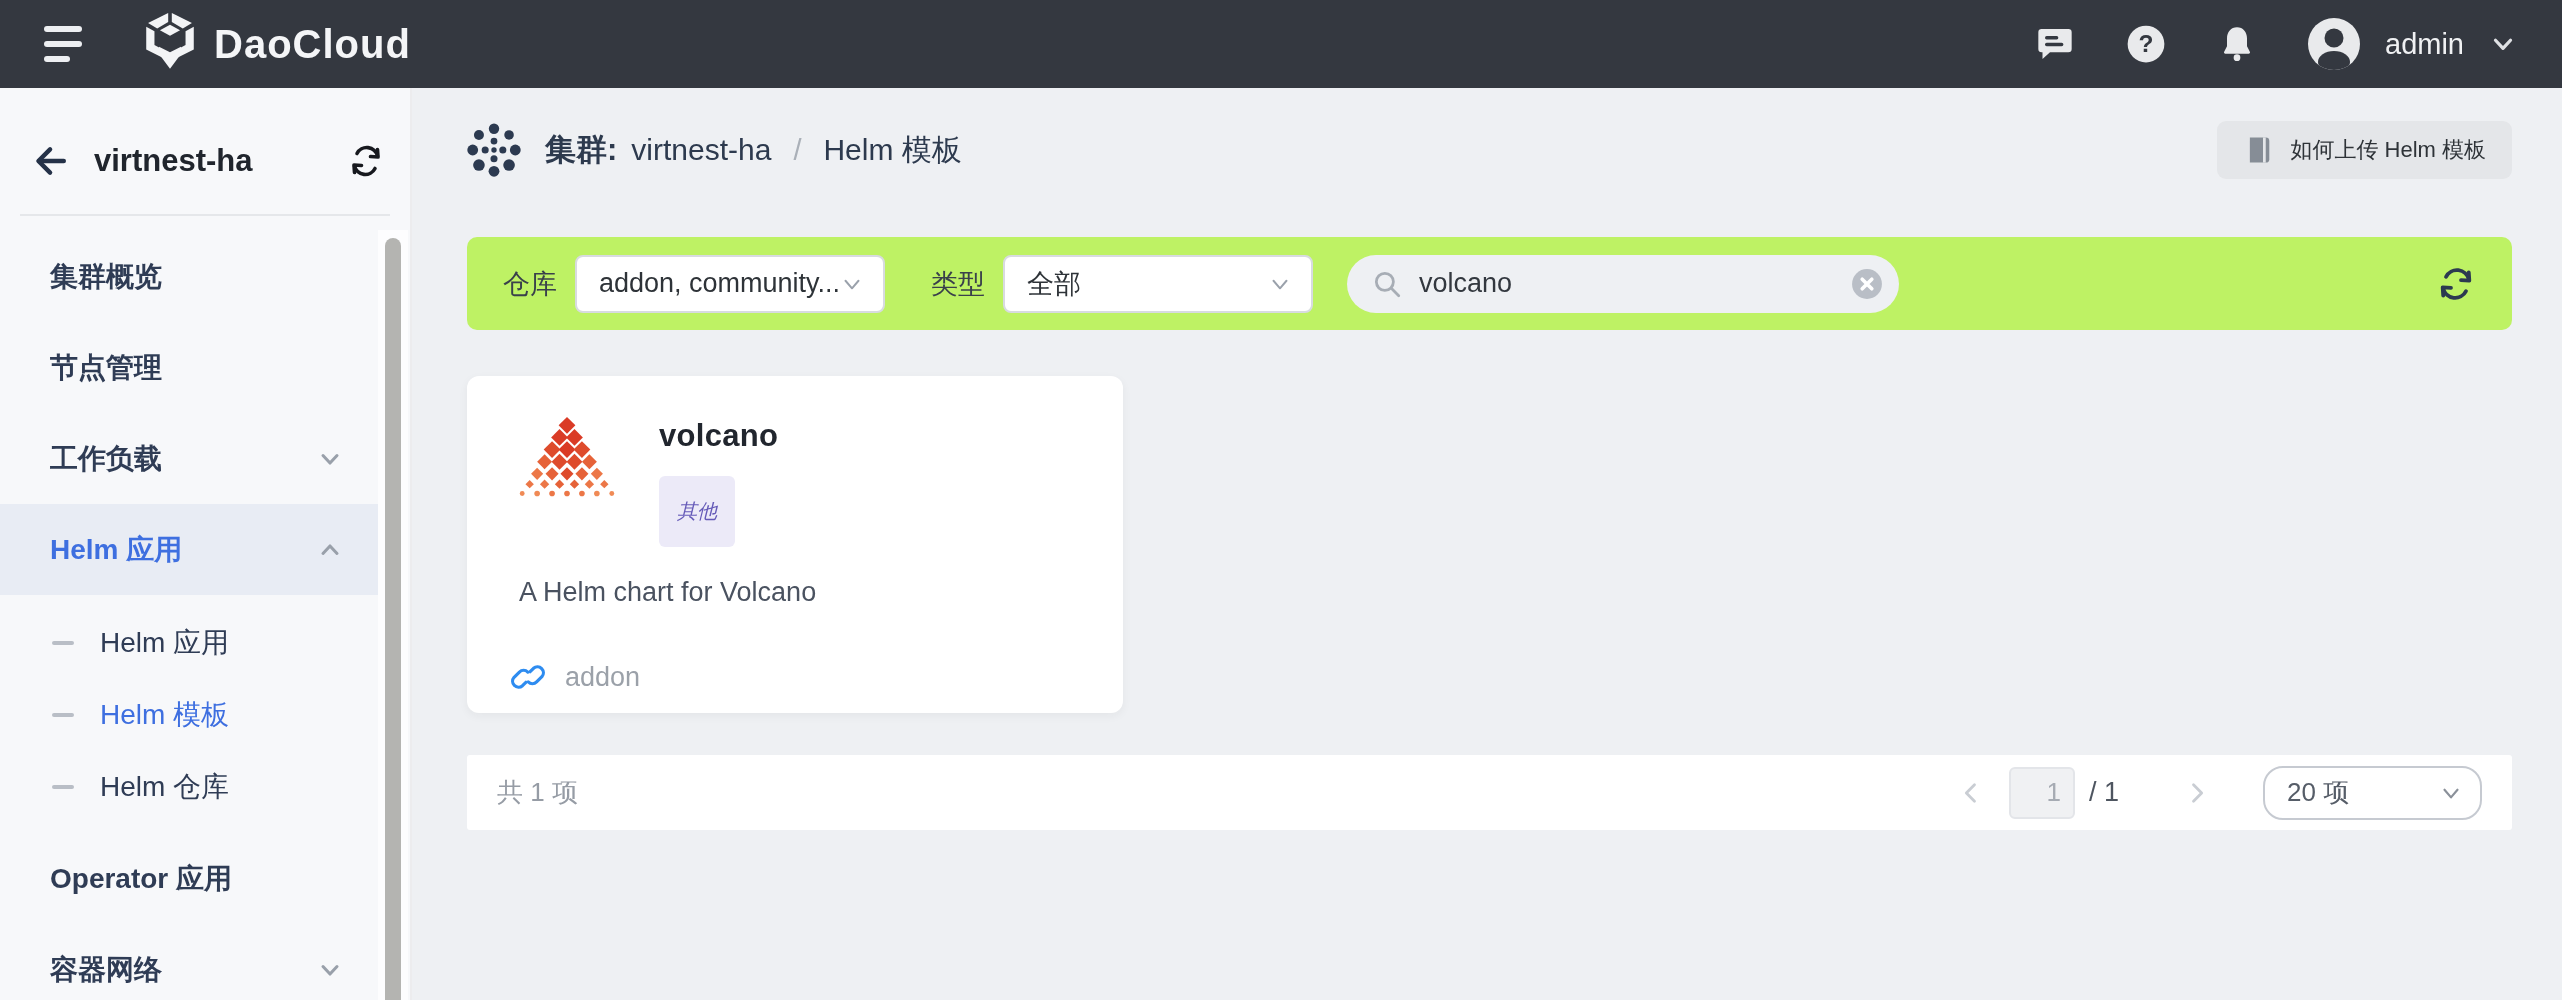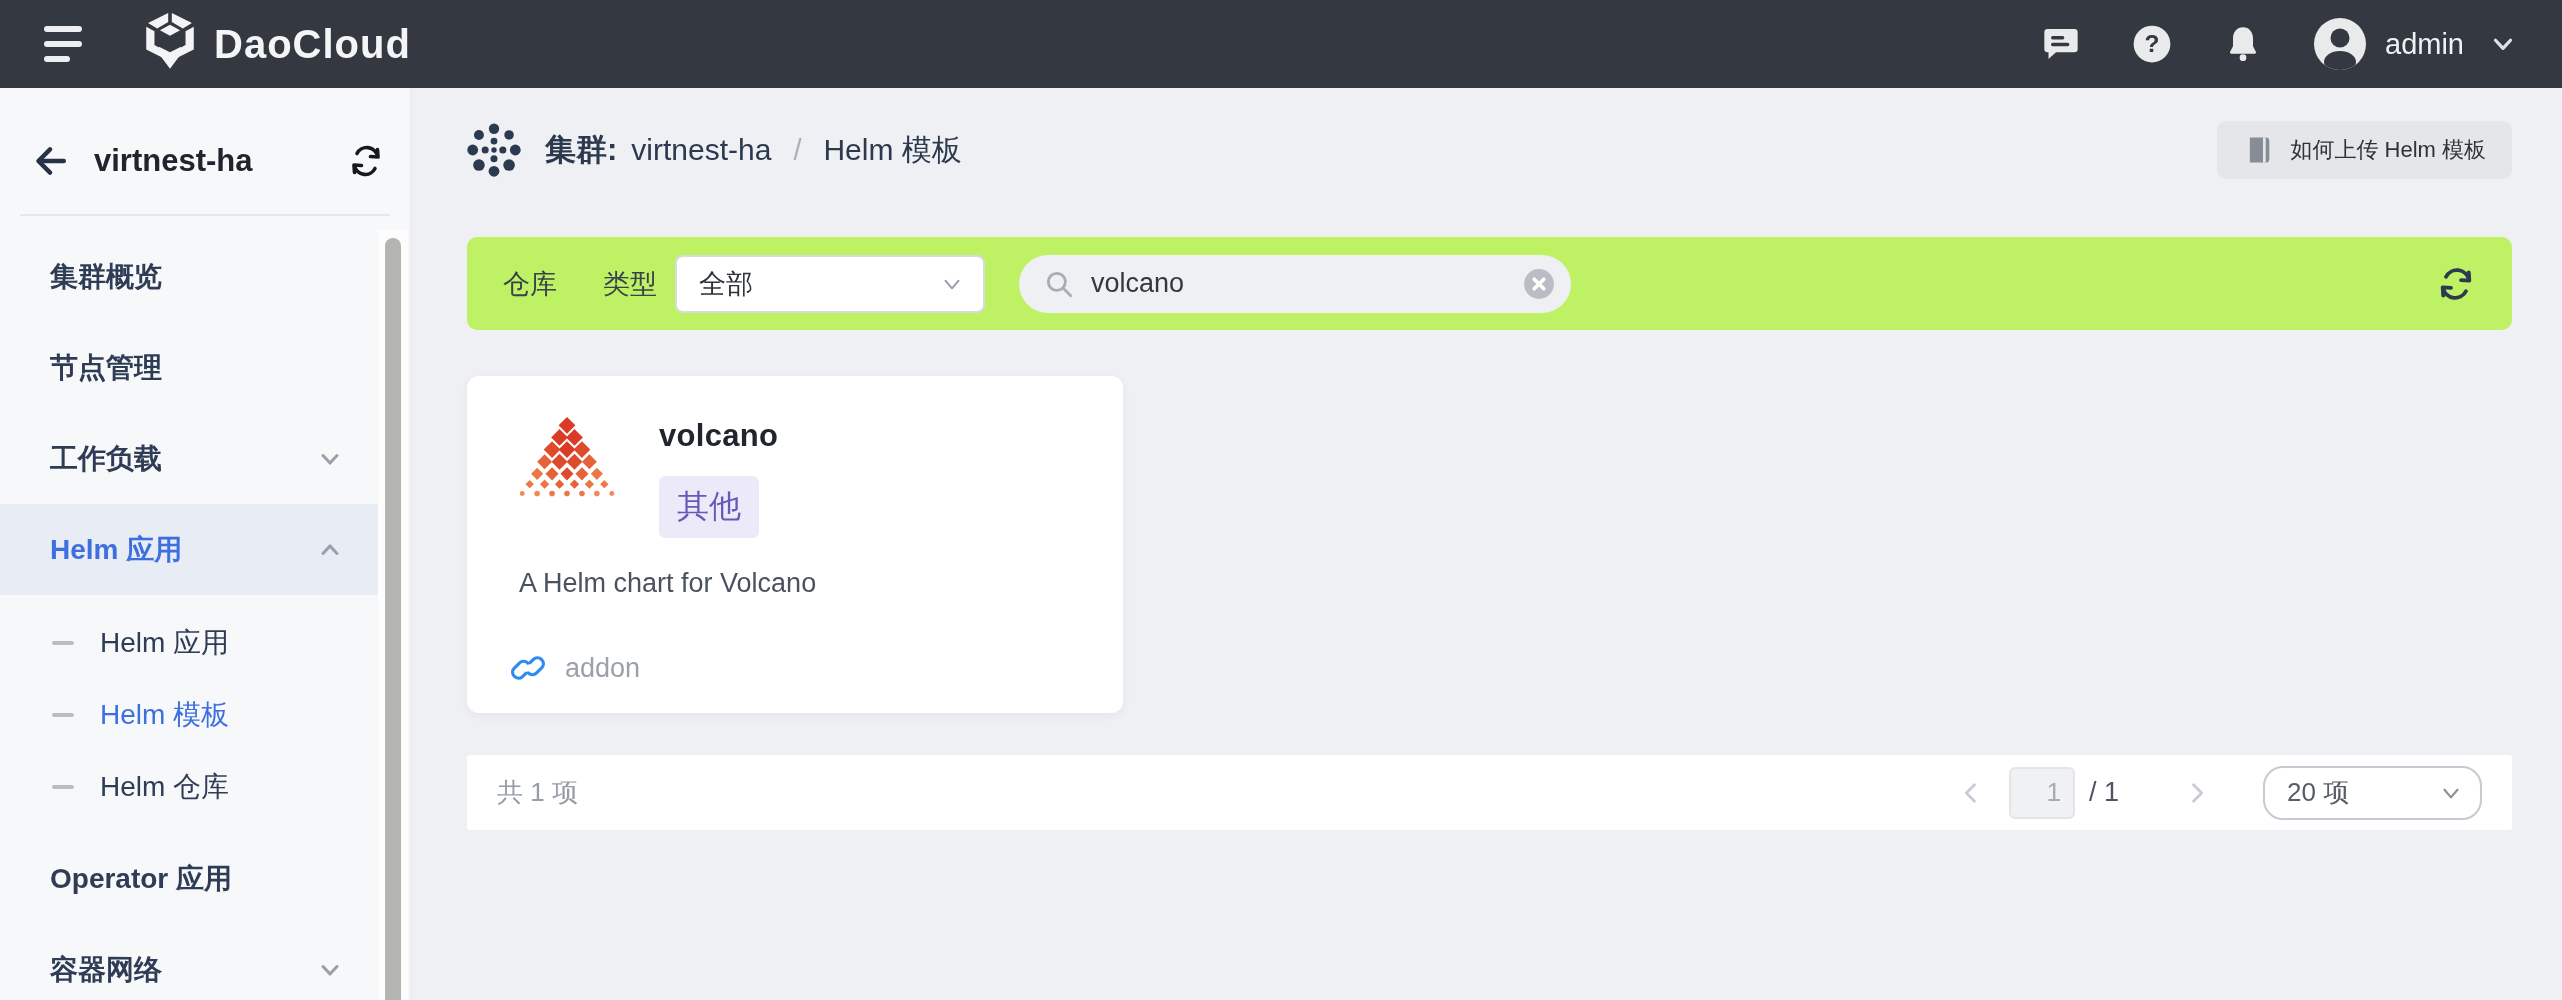--- a/index.html
+++ b/index.html
@@ -11,21 +11,21 @@
     background:#343840; display:flex; align-items:center; padding:0 44px; color:#e9eaec; }
   .hamburger { width:40px; cursor:pointer; }
   .hamburger .bar { display:block; height:6px; border-radius:3px; background:#edeff2; margin:9px 0; }
   .hamburger .b1,.hamburger .b2 { width:38px; }
   .hamburger .b3 { width:26px; }
   .brand { display:flex; align-items:center; margin-left:58px; cursor:pointer; }
   .brand-text { font-size:40px; font-weight:700; color:#f4f5f7; margin-left:16px; letter-spacing:1px; }
   .header-right { margin-left:auto; display:flex; align-items:center; }
   .hicon { cursor:pointer; display:flex; align-items:center; }
   .hicon + .hicon { margin-left:50px; }
-  .header-user { margin-left:18px; font-size:29px; color:#f0f1f3; cursor:pointer; }
+  .header-user { margin-left:24px; font-size:29px; color:#f0f1f3; cursor:pointer; }
   .header-caret { margin-left:24px; cursor:pointer; display:flex; }
 
   
   .sidebar { position:absolute; left:0; top:88px; width:412px; bottom:0;
     background:#f7f8fa; border-right:2px solid #ececee; }
   .sidebar-head { display:flex; align-items:center; padding:54px 26px 0 30px; }
   .back-btn { display:flex; cursor:pointer; }
   .cluster-title { margin-left:26px; font-size:31px; font-weight:700; color:#20252d; }
   .swap-btn { margin-left:auto; display:flex; cursor:pointer; }
   .side-divider { height:2px; background:#e5e7ea; margin:34px 20px 0 20px; }
@@ -71,22 +71,22 @@
     font-size:27px; color:#33383f; font-family:inherit; }
   .clear-btn { display:flex; cursor:pointer; }
   .refresh-btn { margin-left:auto; display:flex; cursor:pointer; }
 
   .chart-card { margin-top:46px; width:656px; height:337px; background:#fff; border-radius:12px;
     box-shadow:0 3px 10px rgba(31,35,41,.05); padding:40px 44px; cursor:pointer; }
   .card-head { display:flex; }
   .card-logo { flex:0 0 auto; }
   .card-head-right { margin-left:36px; padding-top:2px; }
   .card-title { font-size:31px; font-weight:700; color:#21262e; letter-spacing:.3px; }
-  .card-tag { display:inline-block; margin-top:22px; padding:9px 18px; background:#eceaf8;
-    color:#655ab8; font-size:32px; border-radius:6px; }
+  .card-tag { display:inline-block; margin-top:22px; padding:22px 18px; background:#eceaf8;
+    color:#655ab8; font-size:20px; border-radius:6px;font-style:italic; }
   .card-desc { margin-top:30px; font-size:27px; color:#4a5260;margin-left:8px; }
   .card-foot { margin-top:52px; display:flex; align-items:center; }
   .card-repo { margin-left:20px; font-size:27px; color:#9ba1a9; }
 
   .pagination { margin-top:42px; height:75px; background:#fff; border-radius:3px;
     display:flex; align-items:center; padding:0 30px; }
   .pg-total { font-size:26px; color:#969ca5; }
   .pg-right { margin-left:auto; display:flex; align-items:center; }
   .pg-arrow { display:flex; cursor:default; }
   .pg-input { margin-left:24px; width:66px; height:52px; background:#f0f1f3; border:2px solid #e3e5e9;
@@ -274,20 +274,28 @@
           <rect x="17.5" y="3" width="2.4" height="22" fill="#e4e6e9"></rect>
           <rect x="19.9" y="3" width="3.1" height="4.5" fill="#e4e6e9" opacity="0"></rect>
         </svg>
       </span>
       <span class="help-btn-label">如何上传 Helm 模板</span>
     </div>
   </div>
 
   <div class="filter-panel">
     <span class="f-label">仓库</span>
+    <div class="select">
+      <span class="select-value">addon, community...</span>
+      <span class="sel-chev">
+        <svg width="26" height="26" viewBox="0 0 24 24">
+            <path d="M6 9 l6 7 6 -7" fill="none" stroke="#9aa1ab" stroke-width="1.8" stroke-linecap="round" stroke-linejoin="round"></path>
+          </svg>
+      </span>
+    </div>
     <span class="f-label second">类型</span>
     <div class="select">
       <span class="select-value">全部</span>
       <span class="sel-chev">
         <svg width="26" height="26" viewBox="0 0 24 24">
             <path d="M6 9 l6 7 6 -7" fill="none" stroke="#9aa1ab" stroke-width="1.8" stroke-linecap="round" stroke-linejoin="round"></path>
           </svg>
       </span>
     </div>
     <div class="search-box">

